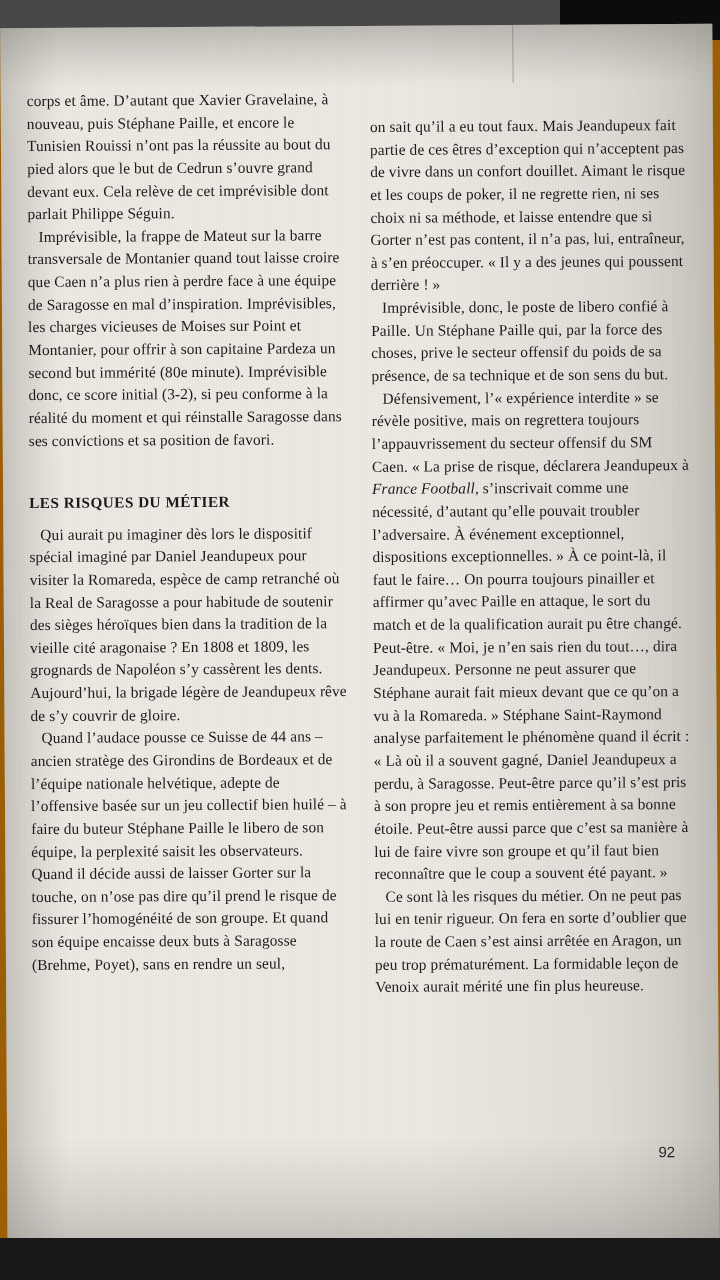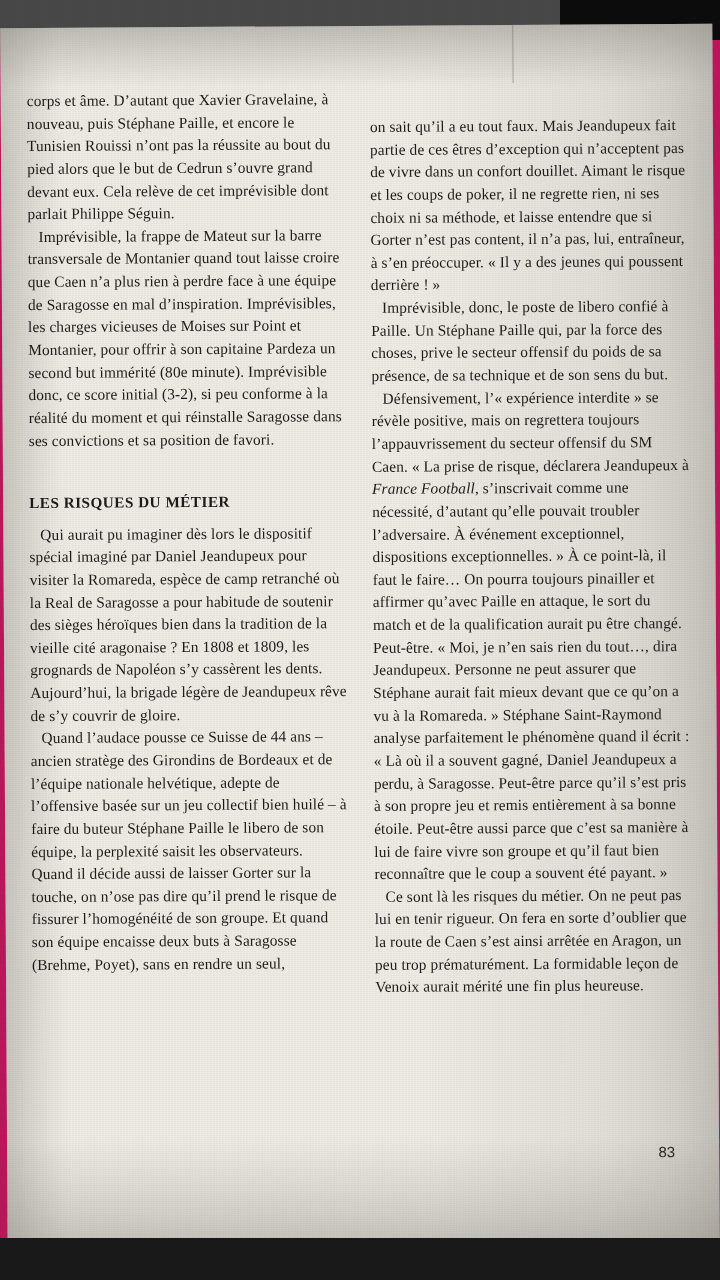--- a/index.html
+++ b/index.html
@@ -12,21 +12,21 @@
     height: 1280px;
     overflow: hidden;
     font-family: "Liberation Serif", serif;
   }
 
   
   .photo {
     position: relative;
     width: 720px;
     height: 1280px;
-    background: #be185d;
+    background: #a16207;
     overflow: hidden;
   }
 
   
   .bg-top-left {
     position: absolute;
     left: 0; top: 0;
     width: 560px; height: 34px;
     background: #4a4a4a;
   }
@@ -181,18 +181,18 @@
         <p class="para">on sait qu’il a eu tout faux. Mais Jeandupeux fait partie de ces êtres d’exception qui n’acceptent pas de vivre dans un confort douillet. Aimant le risque et les coups de poker, il ne regrette rien, ni ses choix ni sa méthode, et laisse entendre que si Gorter n’est pas content, il n’a pas, lui, entraîneur, à s’en préoccuper. « Il y a des jeunes qui poussent derrière ! »</p>
         <p class="para indent">Imprévisible, donc, le poste de libero confié à Paille. Un Stéphane Paille qui, par la force des choses, prive le secteur offensif du poids de sa présence, de sa technique et de son sens du but.</p>
         <p class="para indent">
           <span>Défensivement, l’« expérience interdite » se révèle positive, mais on regrettera toujours l’appauvrissement du secteur offensif du SM Caen. « La prise de risque, déclarera Jeandupeux à <em>France Football</em>, s’inscrivait comme une nécessité, d’autant qu’elle pouvait troubler l’adversaire. À événement exceptionnel, dispositions exceptionnelles. » À ce point-là, il faut le faire… On pourra toujours pinailler et affirmer qu’avec Paille en attaque, le sort du match et de la qualification aurait pu être changé. Peut-être. « Moi, je n’en sais rien du tout…, dira Jeandupeux. Personne ne peut assurer que Stéphane aurait fait mieux devant que ce qu’on a vu à la Romareda. » Stéphane Saint-Raymond analyse parfaitement le phénomène quand il écrit : « Là où il a souvent gagné, Daniel Jeandupeux a perdu, à Saragosse. Peut-être parce qu’il s’est pris à son propre jeu et remis entièrement à sa bonne étoile. Peut-être aussi parce que c’est sa manière à lui de faire vivre son groupe et qu’il faut bien reconnaître que le coup a souvent été payant. »</span>
         </p>
         <p class="para indent">Ce sont là les risques du métier. On ne peut pas lui en tenir rigueur. On fera en sorte d’oublier que la route de Caen s’est ainsi arrêtée en Aragon, un peu trop prématurément. La formidable leçon de Venoix aurait mérité une fin plus heureuse.</p>
       </div>
 
     </div>
 
-    <div class="folio">83</div>
+    <div class="folio">92</div>
   </div>
 
   <div class="bg-bottom"></div>
   <div class="grain"></div>
 </div>
 
 </body></html>

